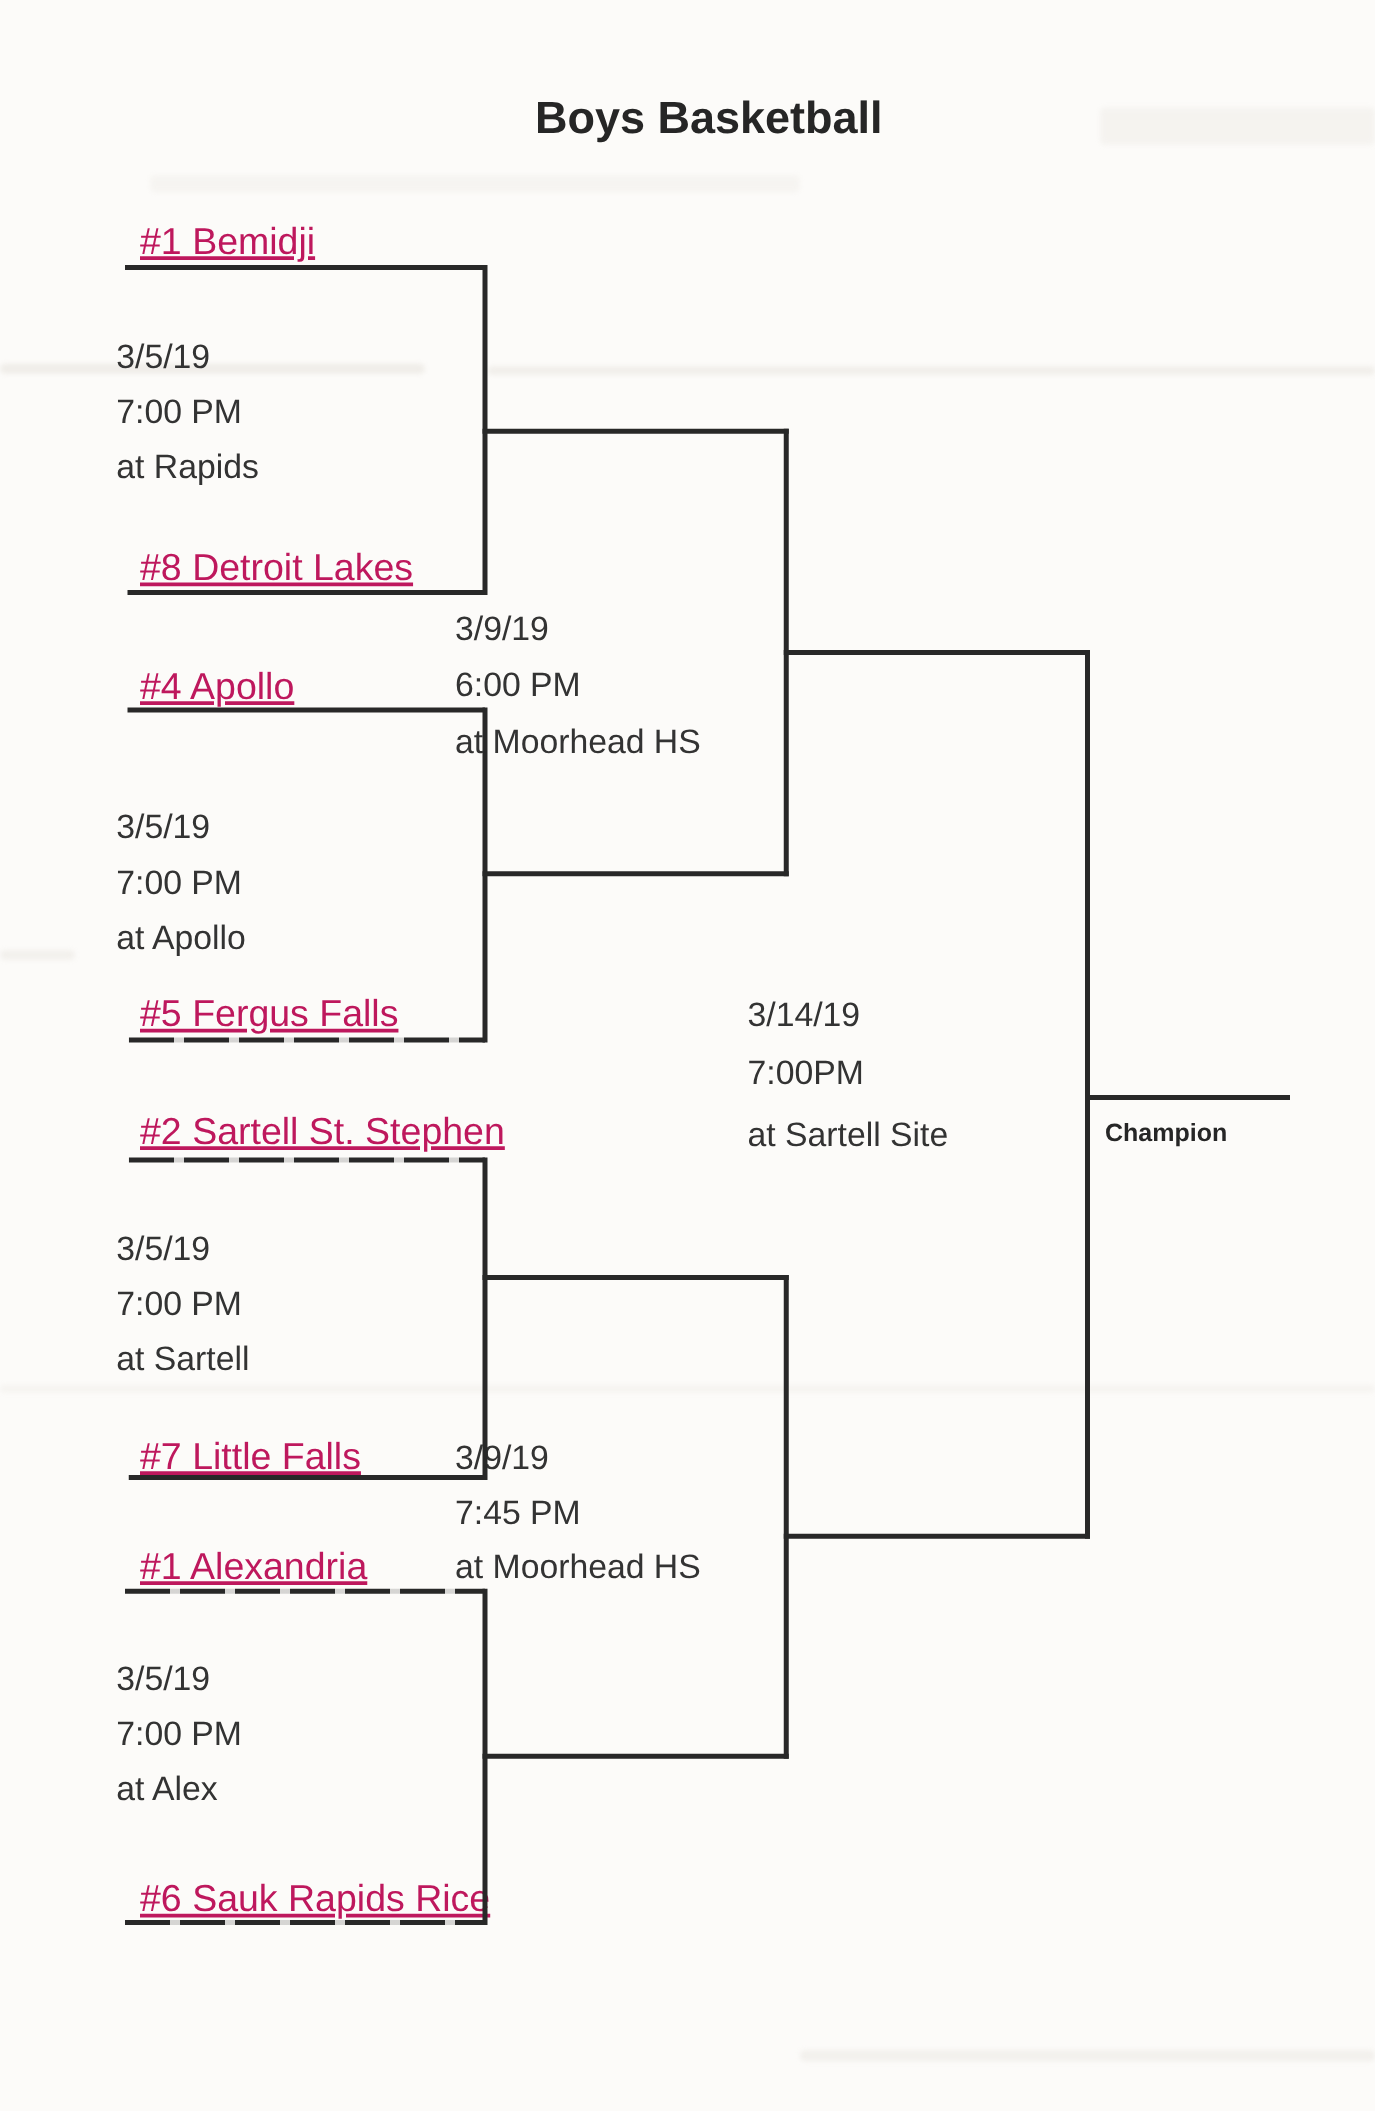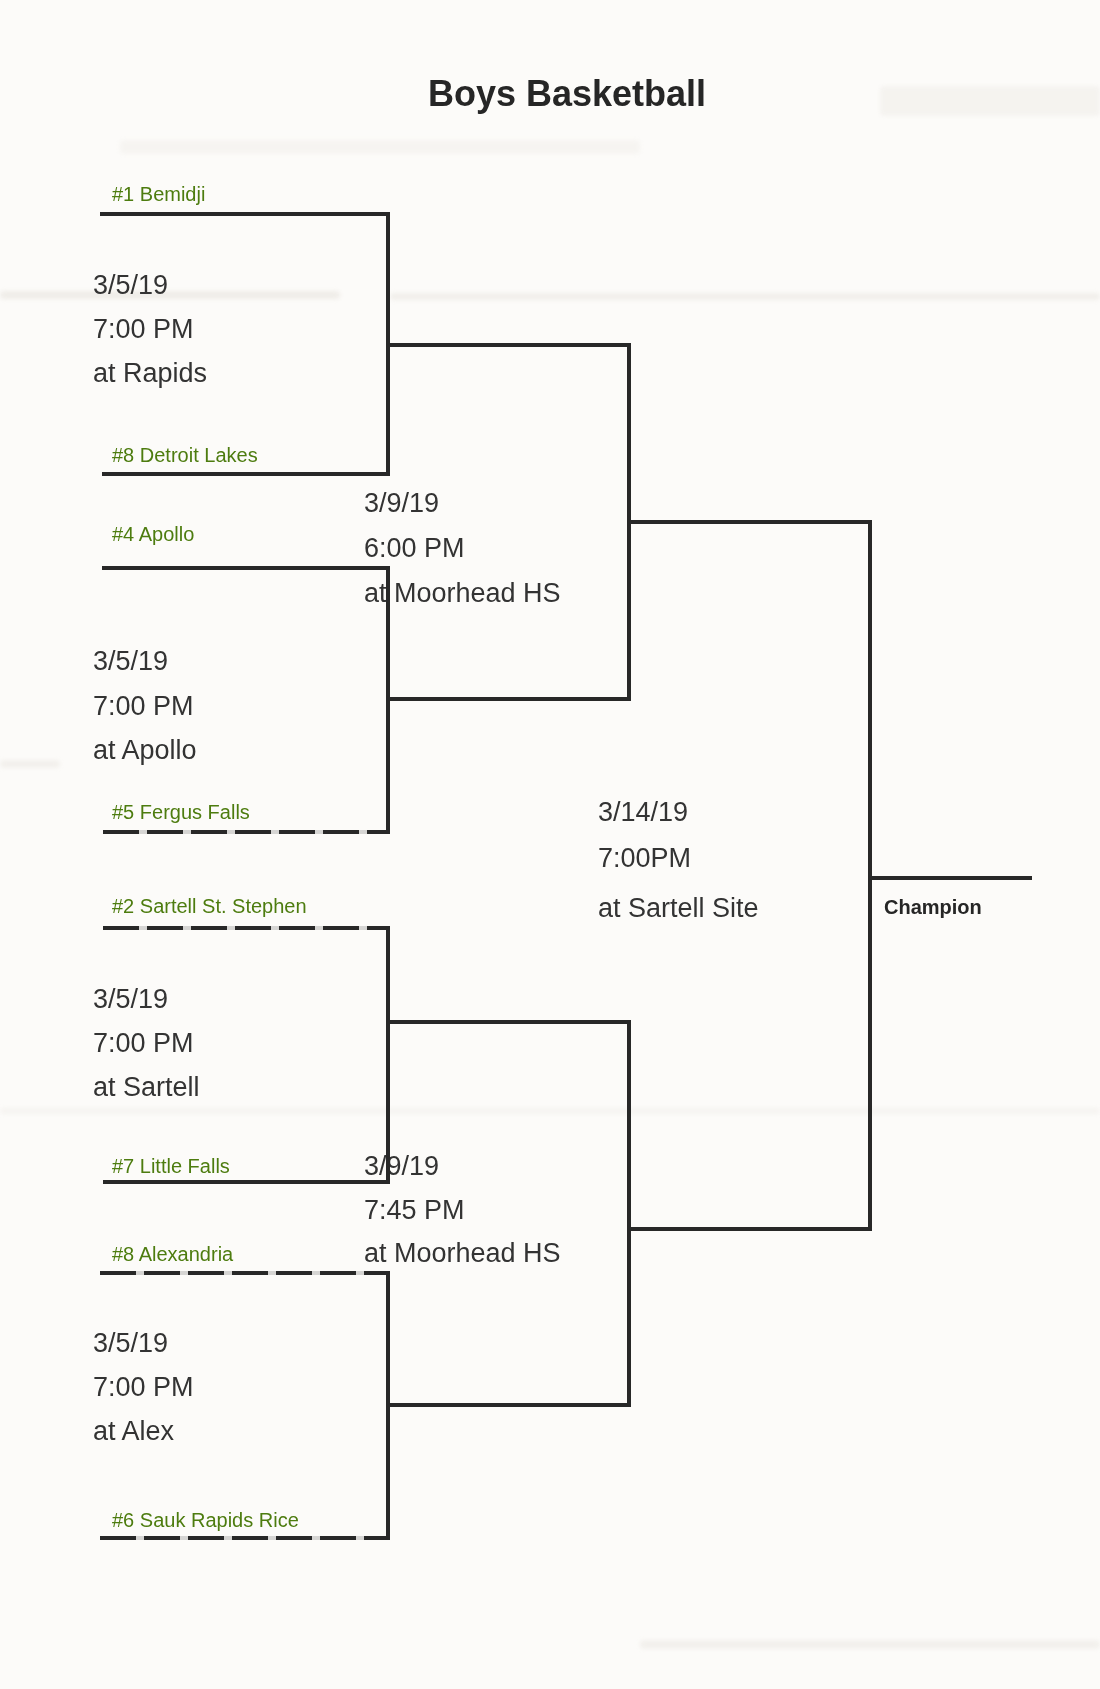--- a/index.html
+++ b/index.html
@@ -12,21 +12,21 @@
     font-family:"Liberation Sans", sans-serif;
     color:#2d2d2d;
   }
   .title{
     position:absolute;left:267px;top:71px;width:600px;
     text-align:center;font-weight:bold;font-size:36px;line-height:46px;
     color:#262626;letter-spacing:0px;
   }
   .team{
     position:absolute;left:112px;
-    font-size:20px;line-height:28px;white-space:nowrap;color:#4d7c0f;
+    font-size:30px;line-height:28px;white-space:nowrap;color:#be185d;text-decoration:underline;
   }
   .info-line{
     position:absolute;width:300px;
     font-size:27px;line-height:28px;color:#333;white-space:nowrap;
   }
   .champion{
     position:absolute;left:884px;top:892px;
     font-size:20px;line-height:30px;font-weight:bold;color:#262626;white-space:nowrap;
   }
   .hl{position:absolute;height:4px;background:#282828;}
@@ -49,25 +49,25 @@
   <div class="streak" style="left:0;top:1108px;width:1100px;height:6px;opacity:.2;"></div>
   <div class="streak" style="left:640px;top:1640px;width:460px;height:9px;opacity:.3;"></div>
   <div class="streak" style="left:0;top:760px;width:60px;height:8px;opacity:.3;"></div>
 
   <div class="title">
     <div>Boys Basketball</div>
   </div>
 
   <div class="team" style="top:180px;">#1 Bemidji</div>
   <div class="team" style="top:441px;">#8 Detroit Lakes</div>
-  <div class="team" style="top:520px;">#4 Apollo</div>
+  <div class="team" style="top:536px;">#4 Apollo</div>
   <div class="team" style="top:798px;">#5 Fergus Falls</div>
   <div class="team" style="top:892px;">#2 Sartell St. Stephen</div>
   <div class="team" style="top:1152px;">#7 Little Falls</div>
-  <div class="team" style="top:1240px;">#8 Alexandria</div>
+  <div class="team" style="top:1240px;">#1 Alexandria</div>
   <div class="team" style="top:1506px;">#6 Sauk Rapids Rice</div>
 
   <div class="info-line" style="left:93px;top:271px;">3/5/19</div>
   <div class="info-line" style="left:93px;top:315px;">7:00 PM</div>
   <div class="info-line" style="left:93px;top:359px;">at Rapids</div>
 
   <div class="info-line" style="left:93px;top:647px;">3/5/19</div>
   <div class="info-line" style="left:93px;top:692px;">7:00 PM</div>
   <div class="info-line" style="left:93px;top:736px;">at Apollo</div>
 

